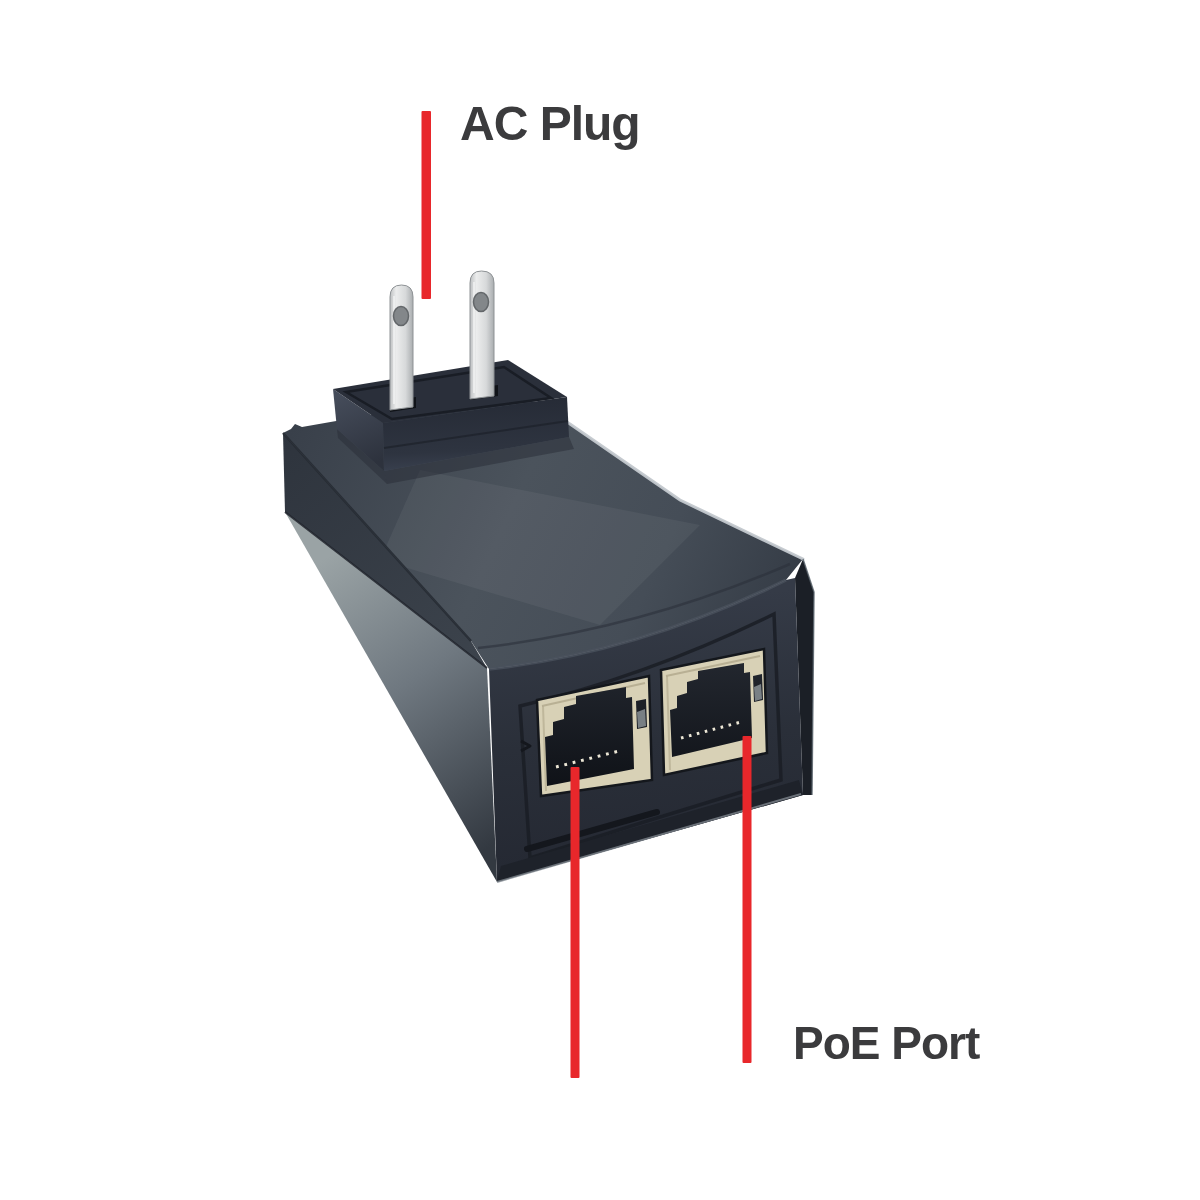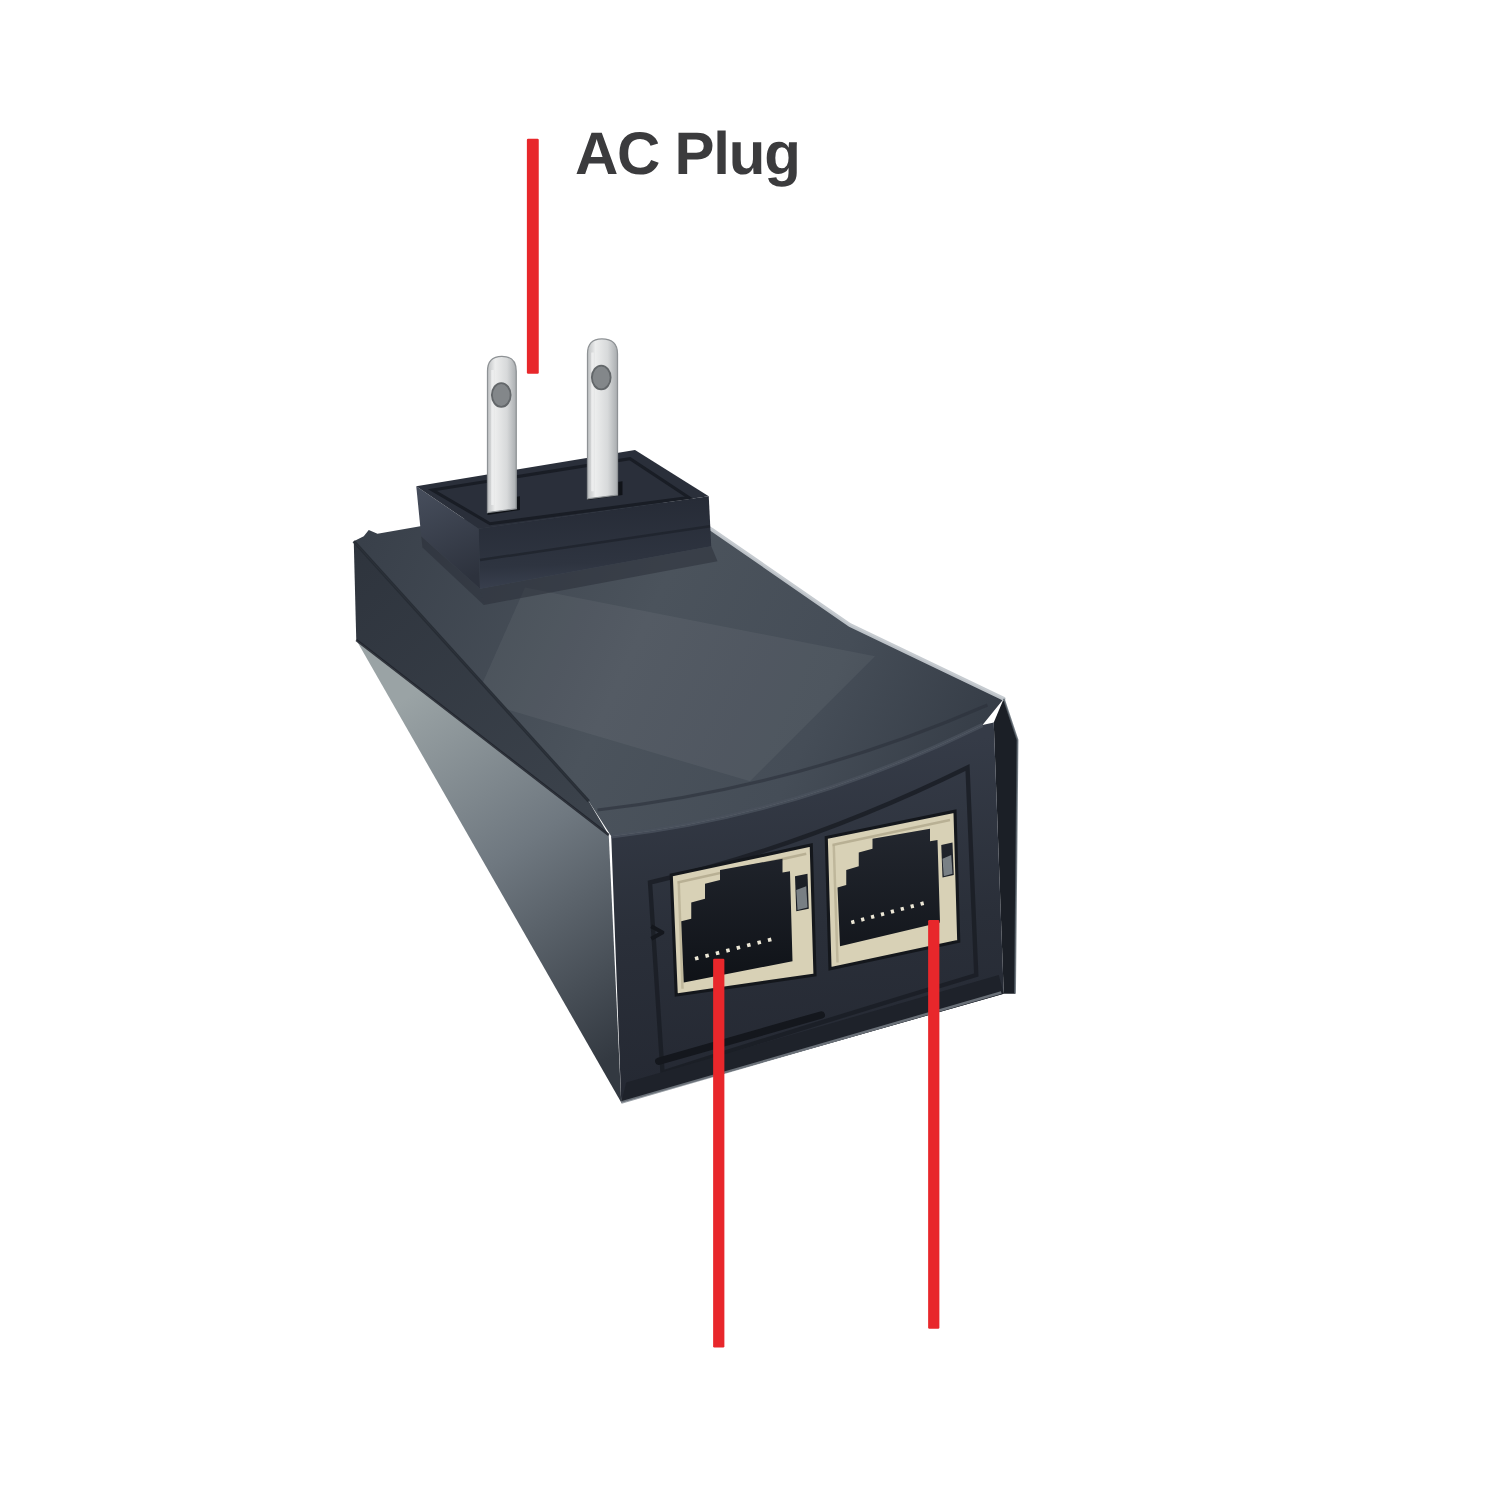--- a/index.html
+++ b/index.html
@@ -133,14 +133,15 @@
     </g>
 
     <g>
       <rect x="421.5" y="111" width="9.5" height="188" rx="1" fill="#e8272b"></rect>
       <rect x="570.5" y="767" width="9" height="311" rx="1" fill="#e8272b"></rect>
       <rect x="742.5" y="736" width="9" height="327" rx="1" fill="#e8272b"></rect>
     </g>
   </svg>
 
   <div class="callout-label label-ac">AC Plug</div>
+  <div class="callout-label label-poe">PoE Port</div>
 
 </div>
 
 </body></html>

